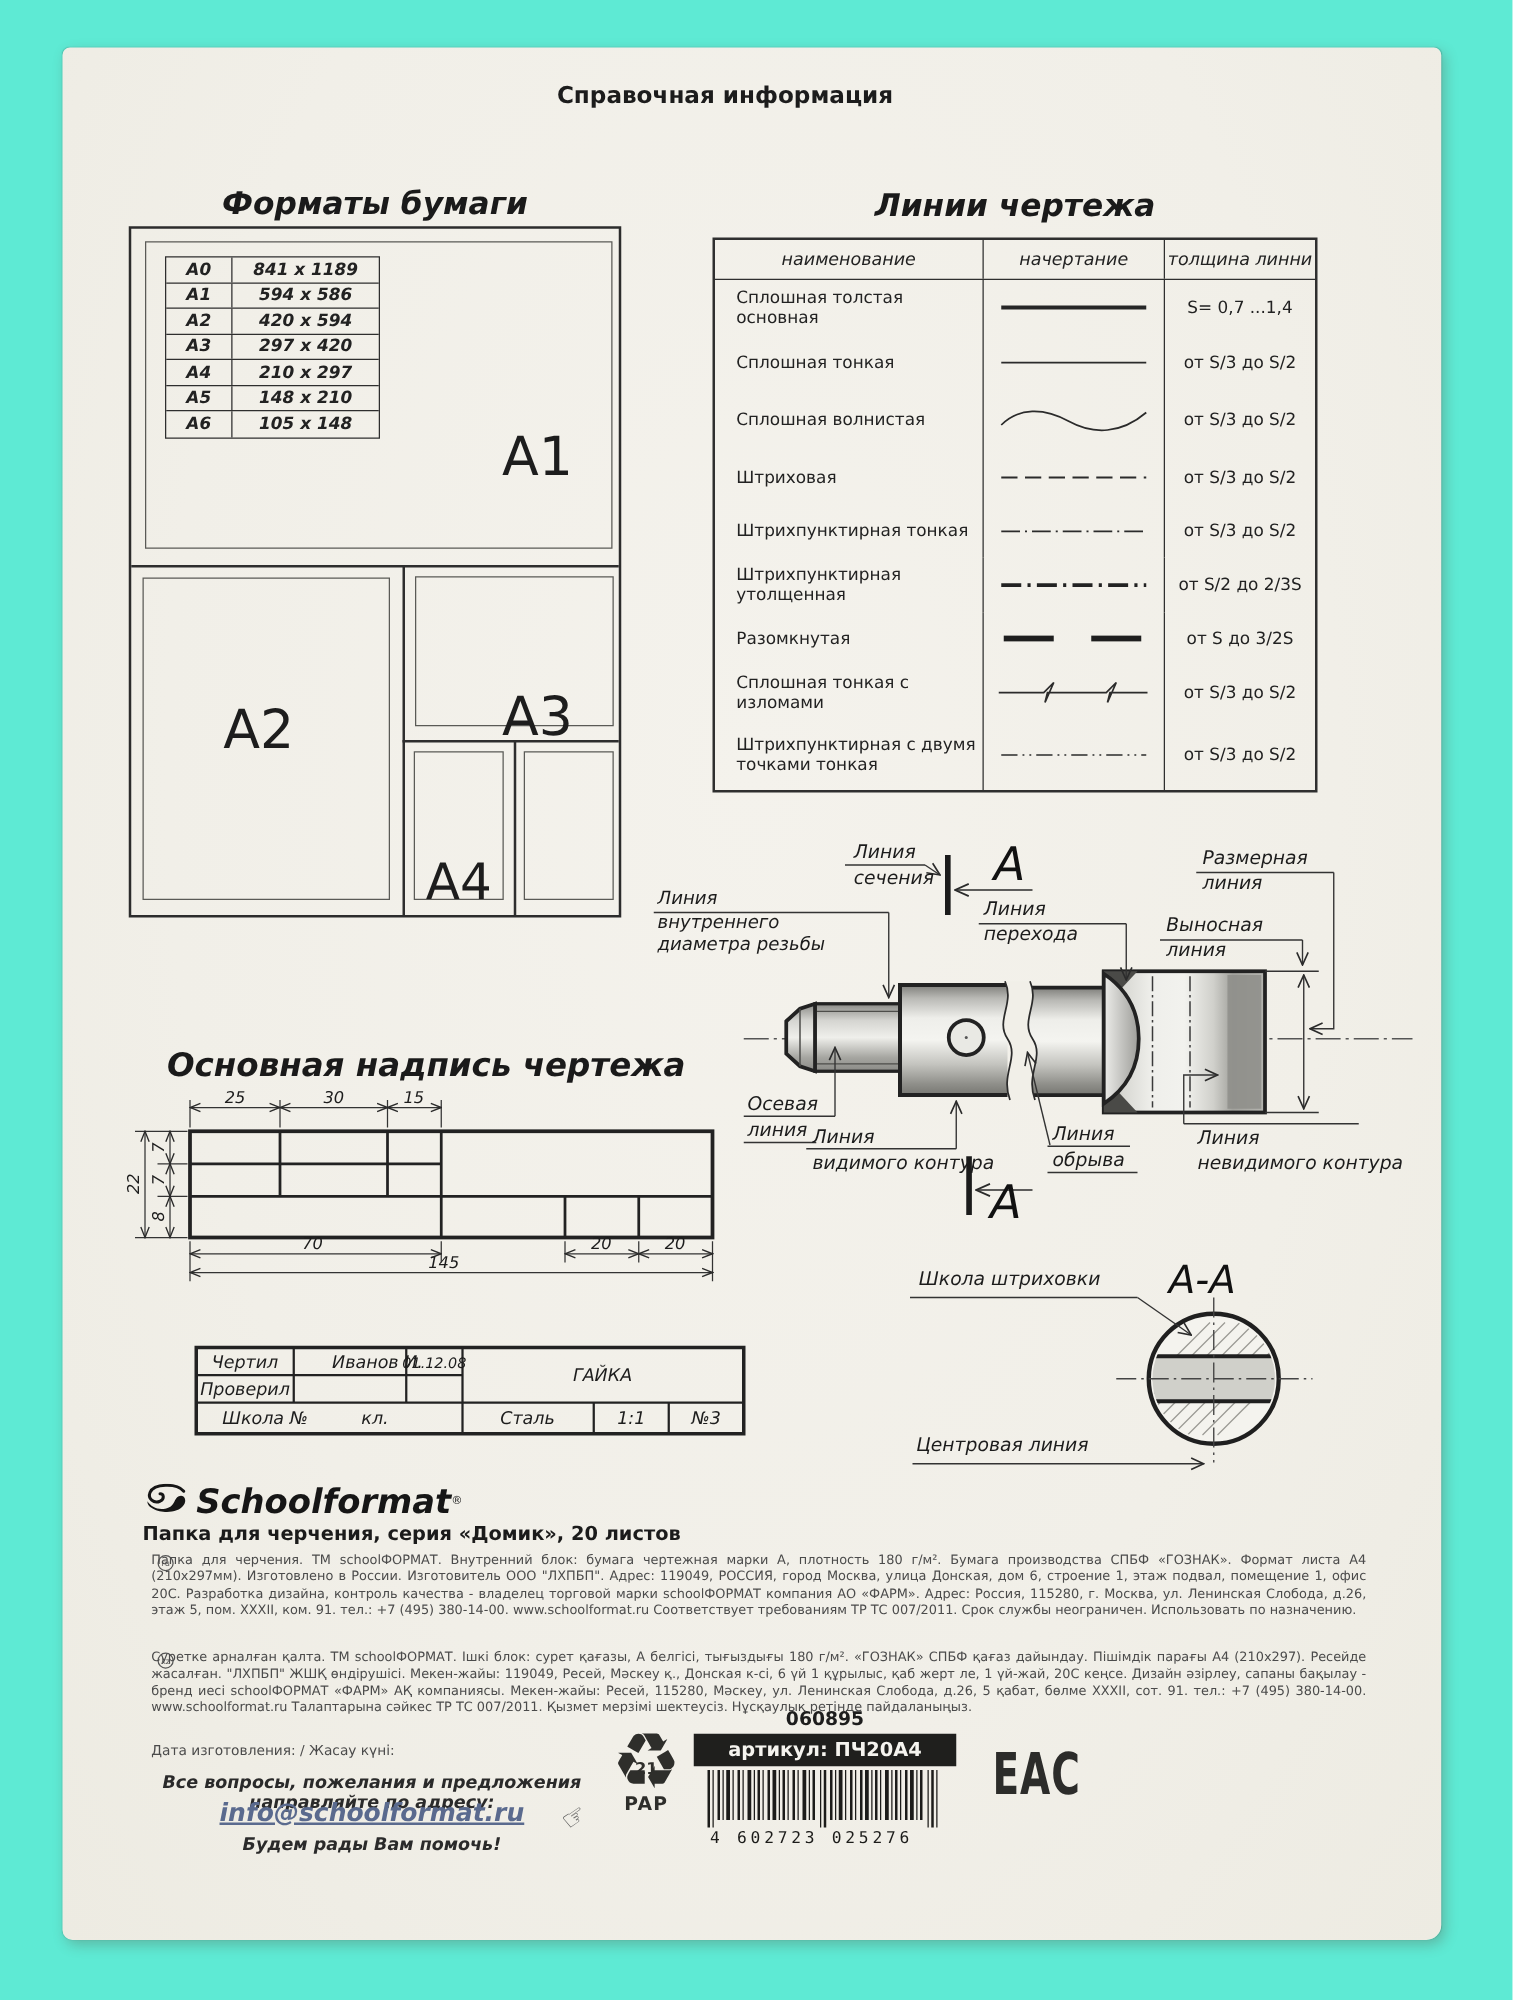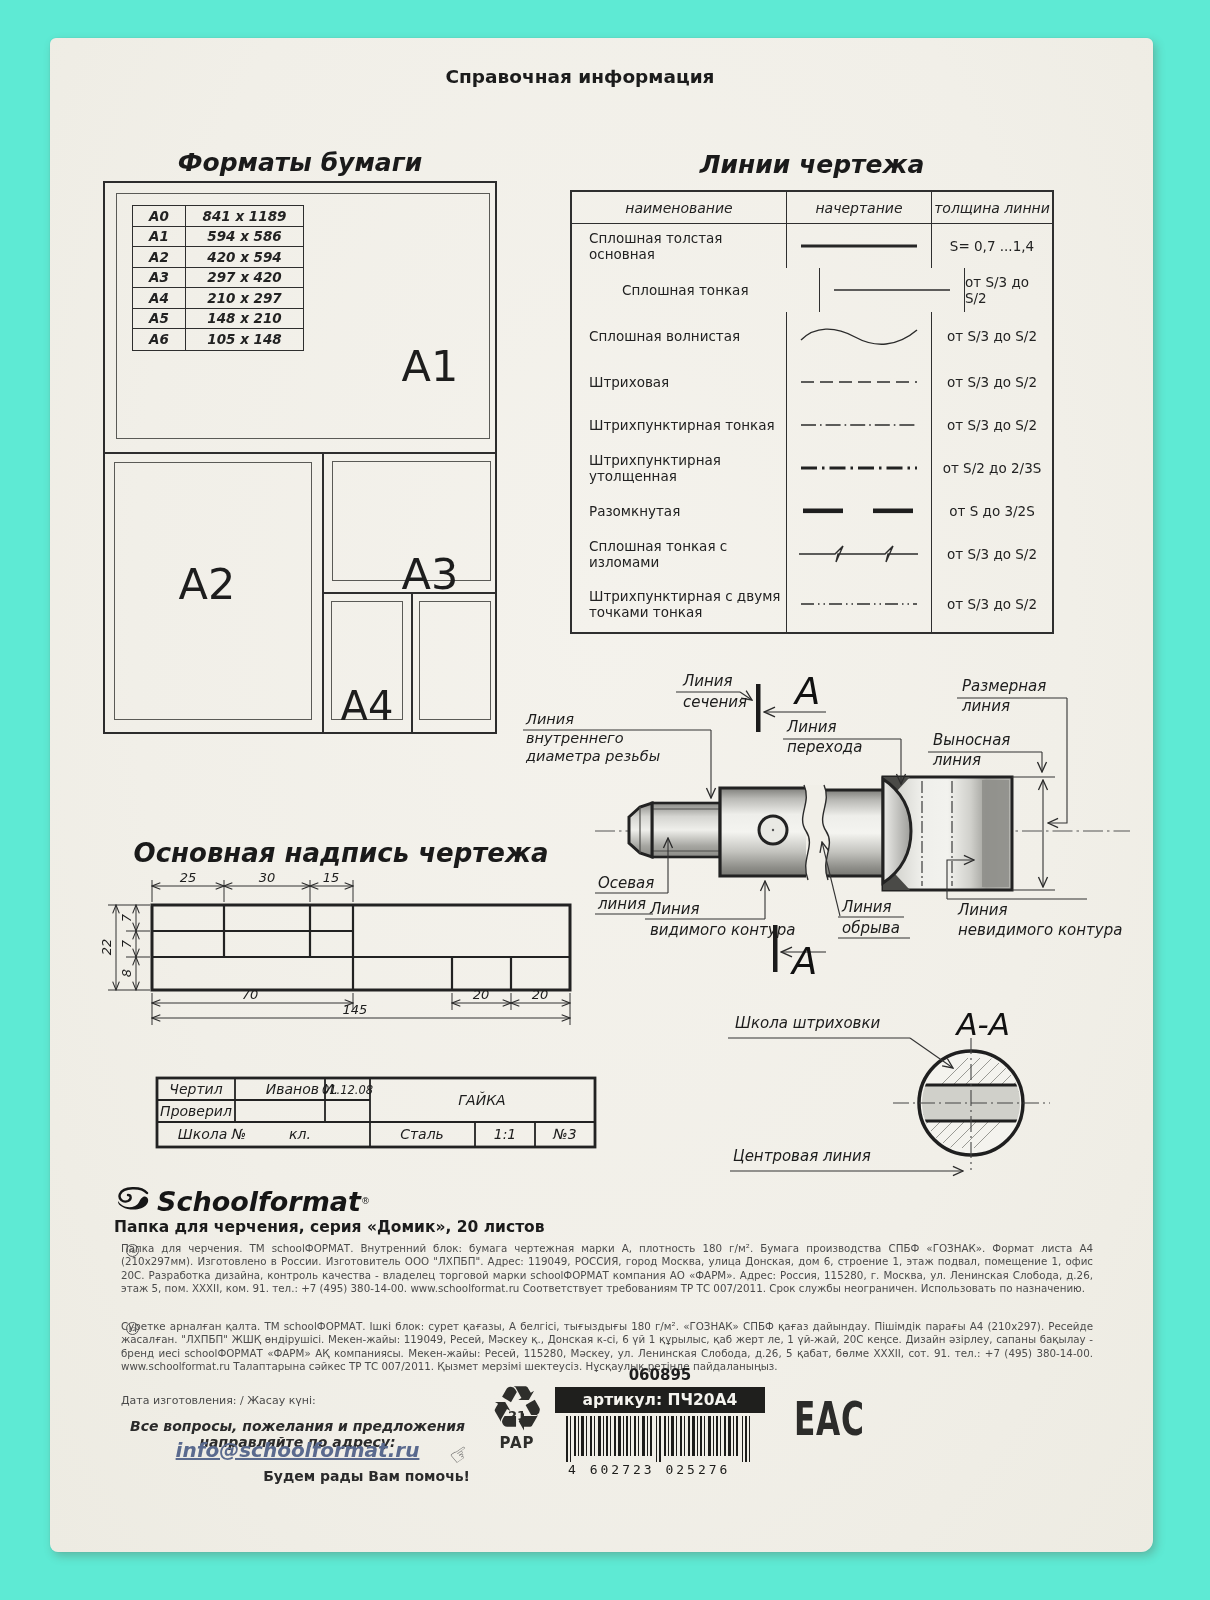--- a/index.html
+++ b/index.html
@@ -44,21 +44,21 @@
   
   .prod{left:64px;top:1180px;font-weight:bold;font-size:15.5px;color:#1b1b1b;}
   .legal{position:absolute;width:972px;font-size:10.3px;line-height:13.3px;color:#4b4b4b;text-align:justify;}
   .mark-circ{position:absolute;width:13px;height:13px;border:1.1px solid #555;border-radius:50%;
              font-size:6.5px;line-height:13px;text-align:center;color:#555;box-sizing:border-box;margin-left:24px;}
   .datelab{left:71px;top:1356px;font-size:11px;color:#4b4b4b;}
   .script1{left:75px;top:1380px;width:345px;text-align:center;font-weight:bold;font-style:italic;font-size:14px;color:#2a2a2a;}
   .email{left:75px;top:1400px;width:345px;text-align:center;font-weight:bold;font-style:italic;font-size:20px;
          color:#5a6a8e;text-decoration:underline;}
   .hand{left:400px;top:1404px;font-size:22px;color:#555;transform:rotate(-35deg);}
-  .script2{left:75px;top:1430px;width:345px;text-align:right;font-weight:bold;font-size:14px;color:#2a2a2a;}
+  .script2{left:75px;top:1430px;width:345px;text-align:center;font-weight:bold;font-style:italic;font-size:14px;color:#2a2a2a;}
   .recy{left:432px;top:1340px;width:70px;text-align:center;color:#2e2e2b;}
   .recy .glyph{font-size:62px;line-height:62px;}
   .recy .num{position:absolute;left:0;width:70px;top:30px;font-weight:bold;font-size:13px;}
   .recy .pap{font-weight:bold;font-size:15px;letter-spacing:1px;margin-top:-6px;}
   .code6{left:505px;top:1328px;width:210px;text-align:center;font-weight:bold;font-size:15px;color:#1d1d1d;}
   .sku{left:505px;top:1349px;width:210px;height:26px;background:#1f1f1d;color:#f5f4ef;font-weight:bold;
        font-size:15.5px;text-align:center;line-height:26px;}
   .eac{left:744px;top:1356px;font-weight:bold;font-size:46px;line-height:50px;color:#2c2c2a;
        transform:scaleX(.68);transform-origin:left;letter-spacing:1px;}
   .brandword{font-weight:bold;font-style:italic;font-size:27px;color:#161616;}
@@ -133,21 +133,21 @@
     </div>
     <div class="lrow" style="height:44px;">
       <div class="lc lcn">Сплошная толстая основная</div>
       <div class="lc lcs">
             <svg width="124" height="20">
               <line x1="4" y1="10" x2="120" y2="10" stroke="#262626" stroke-width="3.2"></line>
             </svg>
           </div>
       <div class="lc lct">S= 0,7 ...1,4</div>
     </div>
-    <div class="lrow" style="height:44px;margin-left:33px;">
+    <div class="lrow" style="height:44px;">
       <div class="lc lcn">Сплошная тонкая</div>
       <div class="lc lcs">
             <svg width="124" height="20">
               <line x1="4" y1="10" x2="120" y2="10" stroke="#2b2b2b" stroke-width="1.4"></line>
             </svg>
           </div>
       <div class="lc lct">от S/3 до S/2</div>
     </div>
     <div class="lrow" style="height:48px;">
       <div class="lc lcn">Сплошная волнистая</div>
@@ -392,21 +392,21 @@
         </div>
     <div class="dlabel" style="left:352px;top:257px;">
       <span>Линия</span>
           <span>обрыва</span>
         </div>
     <div class="dlabel" style="left:468px;top:260px;line-height:20px;">
       <span>Линия</span>
           <span>невидимого контура</span>
         </div>
     <div class="aletter" style="left:302px;top:300px;">A</div>
-    <div class="aatitle" style="left:445px;top:366px;width:75px;text-align:right;">A-A</div>
+    <div class="aatitle" style="left:445px;top:366px;width:75px;text-align:left;">A-A</div>
     <div class="dlabel" style="left:245px;top:373px;">Школа штриховки</div>
     <div class="dlabel" style="left:243px;top:506px;">Центровая линия</div>
   </div>
 
   <div class="abs sec-head" style="left:50px;top:800px;width:482px;font-size:26px;">Основная надпись чертежа</div>
 
   <svg class="abs" style="left:50px;top:832px;" width="530" height="200" viewBox="0 0 530 200">
     <g fill="none" stroke="#222">
       <rect x="52" y="35" width="418" height="85" stroke-width="3"></rect>
       <line x1="52" y1="61" x2="253" y2="61" stroke-width="2.2"></line>

